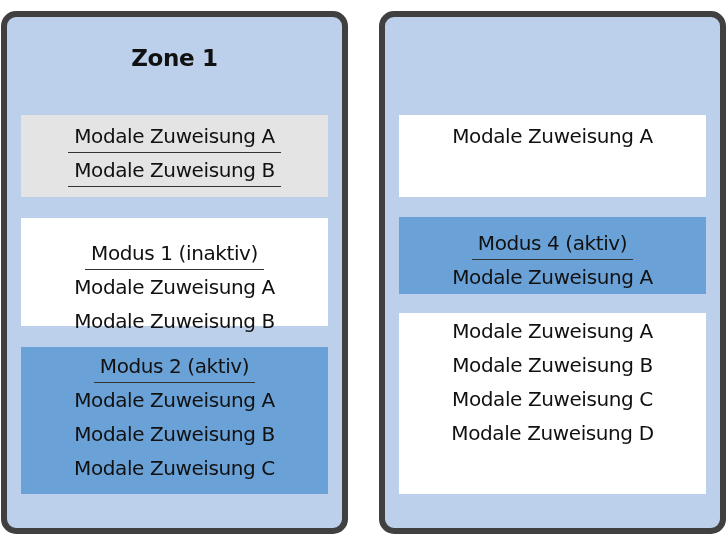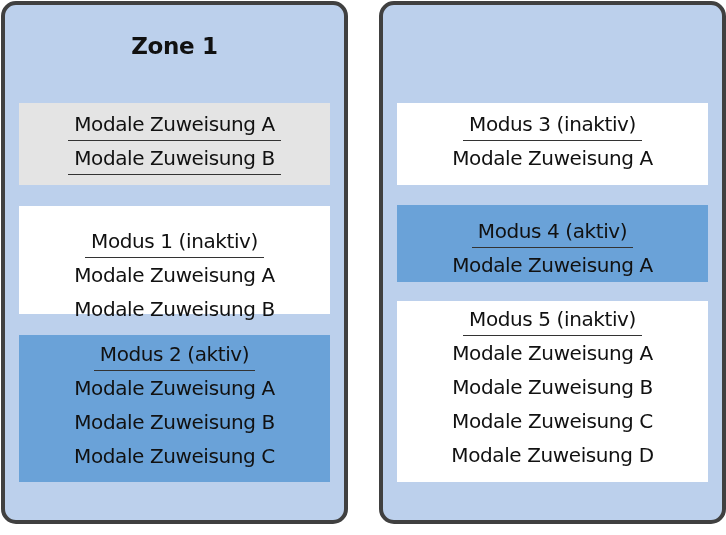--- a/index.html
+++ b/index.html
@@ -1,17 +1,17 @@
 <!DOCTYPE html>
 <html><head>
 <meta charset="utf-8">
 <style>
   html,body{margin:0;padding:0;background:#ffffff;}
   body{width:726px;height:535px;position:relative;overflow:hidden;font-family:"DejaVu Sans","Liberation Sans",sans-serif;color:#111;}
-  .zone{position:absolute;top:1px;height:523px;background:#bcd0ec;border:4px solid #404040;border-radius:15px;box-sizing:border-box;}
+  .zone{position:absolute;top:11px;height:523px;background:#bcd0ec;border:6px solid #404040;border-radius:15px;box-sizing:border-box;}
   .zone-title{position:absolute;top:28px;left:0;right:0;text-align:center;font-weight:bold;font-size:23px;letter-spacing:-0.3px;}
   .box{position:absolute;left:14px;right:14px;text-align:center;font-size:20px;letter-spacing:-0.4px;box-sizing:border-box;}
   .box.gray{background:#e4e4e4;}
   .box.white{background:#ffffff;}
   .box.active{background:#6aa2d8;}
   .line{height:34px;line-height:33px;white-space:nowrap;}
   .head{display:inline-block;border-bottom:1px solid #333;line-height:31px;padding:0 6px;}
   .ul{display:inline-block;border-bottom:1px solid #333;line-height:31px;padding:0 6px;}
 </style>
 </head>
@@ -35,29 +35,27 @@
     <div class="line"><span class="head">Modus 2 (aktiv)</span></div>
     <div class="line">Modale Zuweisung A</div>
     <div class="line">Modale Zuweisung B</div>
     <div class="line">Modale Zuweisung C</div>
   </div>
 </div>
 
 <div class="zone" style="left:379px;width:347px;">
 
   <div class="box white" style="top:98px;height:82px;padding-top:5px;">
-    <div class="line"><span class="head">Modus 3 (inaktiv)</span></div>
     <div class="line">Modale Zuweisung A</div>
   </div>
 
   <div class="box active" style="top:200px;height:77px;padding-top:10px;">
     <div class="line"><span class="head">Modus 4 (aktiv)</span></div>
     <div class="line">Modale Zuweisung A</div>
   </div>
 
   <div class="box white" style="top:296px;height:181px;padding-top:2px;">
-    <div class="line"><span class="head">Modus 5 (inaktiv)</span></div>
     <div class="line">Modale Zuweisung A</div>
     <div class="line">Modale Zuweisung B</div>
     <div class="line">Modale Zuweisung C</div>
     <div class="line">Modale Zuweisung D</div>
   </div>
 </div>
 
 </body></html>

